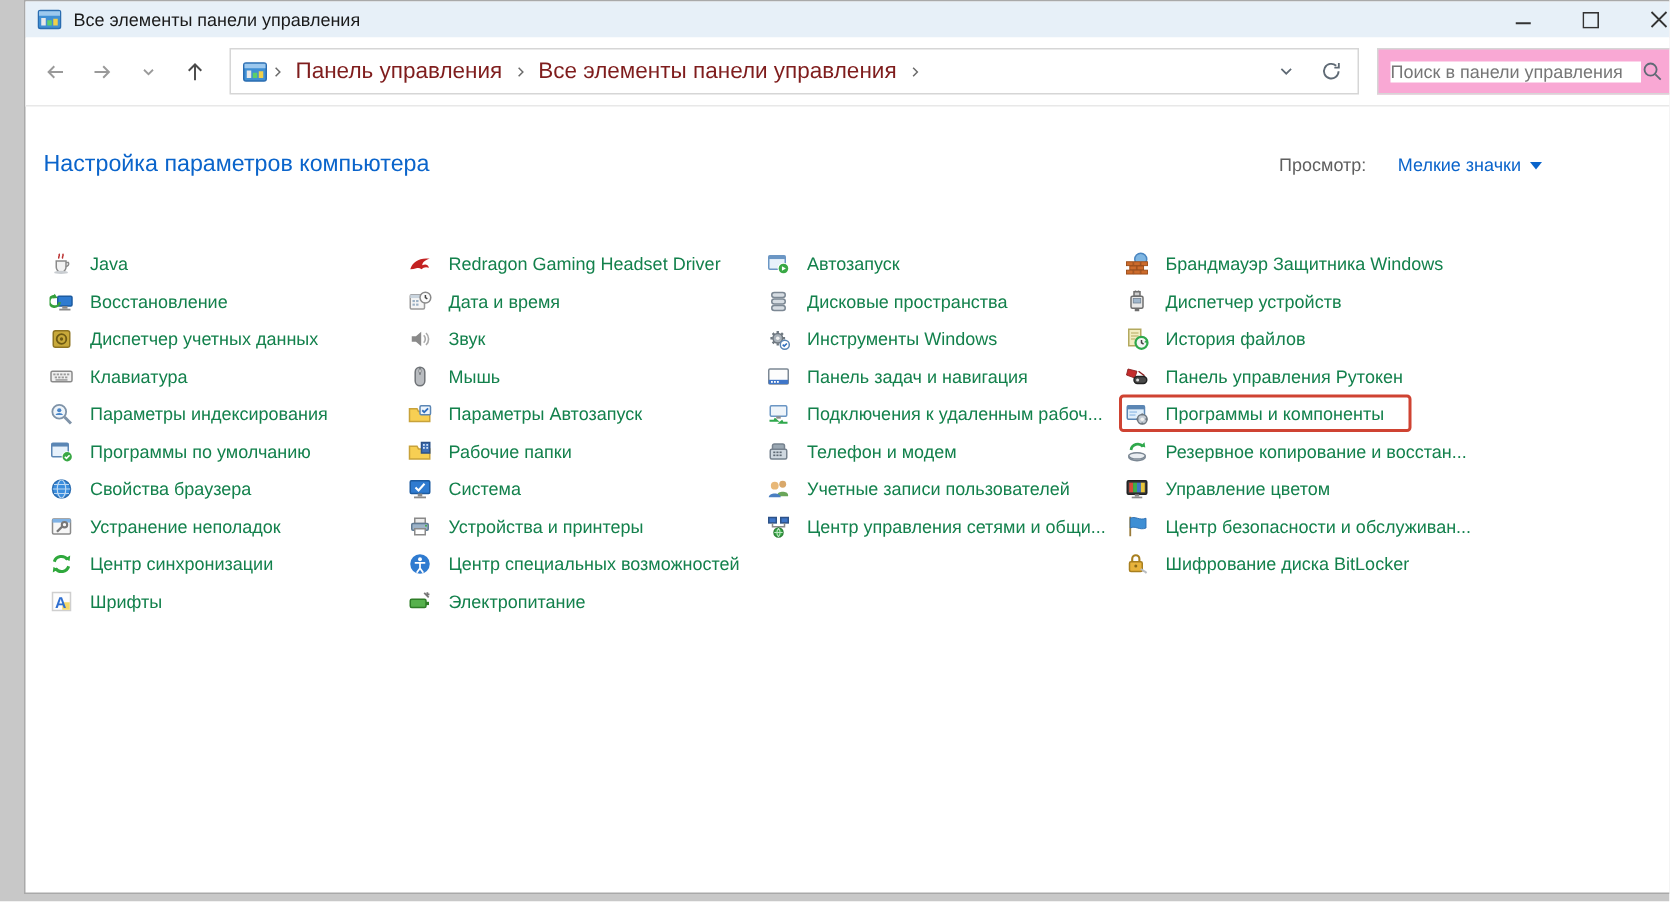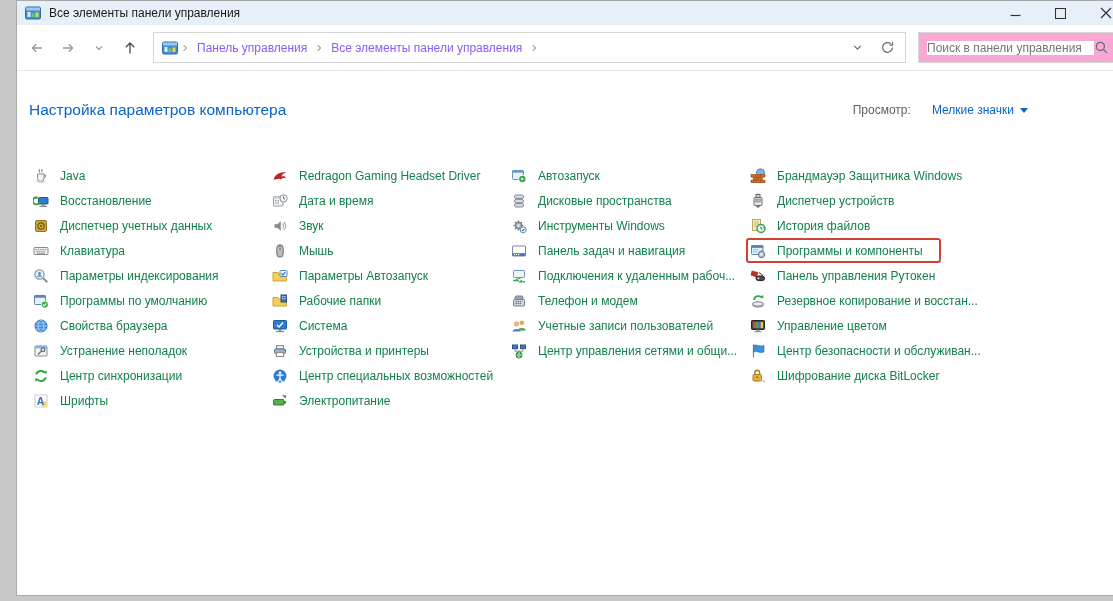--- a/index.html
+++ b/index.html
@@ -15,21 +15,21 @@
   .win-btn { width:45px; height:100%; display:flex; align-items:center; justify-content:center; color:#333; cursor:default; }
 
   
   .toolbar { height:46px; display:flex; align-items:center; background:#fff; border-bottom:1px solid #e8e8e8;
              padding:0 10px 0 6px; flex:none; }
   .nav-btn { width:27px; height:27px; display:flex; align-items:center; justify-content:center; margin-right:4px; }
   .nav-back, .nav-forward, .nav-recent { color:#9a9a9a; }
   .nav-up { color:#4a4a4a; }
   .address-bar { flex:1; height:31px; border:1px solid #d6d6d6; display:flex; align-items:center;
                  padding:0 8px; margin-left:6px; background:#fff; }
-  .crumb { font-size:12px; color:#8b5cf6; padding:0 5px; white-space:nowrap; cursor:default; }
+  .crumb { font-size:15px; color:#7f1d1d; padding:0 5px; white-space:nowrap; cursor:default; }
   .crumb-chev { color:#6a6a6a; display:flex; align-items:center; padding:0 2px; }
   .address-right { margin-left:auto; display:flex; align-items:center; gap:16px; color:#5f6a75; padding-right:2px; }
   .search-box { width:200px; height:31px; border:1px solid #d6d6d6; display:flex; align-items:center;
                 margin-left:12px; padding:12px 8px; background:#f9a8d4; }
   .search-box input { border:none; outline:none; flex:1; font-size:12px; color:#333; font-family:inherit; min-width:0; }
   .search-box input::placeholder { color:#767676; }
   .search-icon { color:#5f6a75; display:flex; }
 
   
   .content { flex:1; padding-left:12px; overflow:hidden; }
@@ -550,50 +550,50 @@
                 <svg viewBox="0 0 16 16">
                   <rect x="2.5" y="1.5" width="8" height="11" fill="#f3edc2" stroke="#b3a95f"></rect>
                   <path d="M4 4h5M4 6h5M4 8h3" stroke="#b3a95f" stroke-width=".8"></path>
                   <circle cx="11" cy="10.5" r="4" fill="#f5f5f5" stroke="#2fa84c" stroke-width="1.5"></circle>
                   <path d="M11 8.6v1.9l1.4.9" fill="none" stroke="#444"></path>
                   <path d="M14.8 8l.5 2.7-2.6-.6z" fill="#2fa84c"></path>
                 </svg>
               </span>
               <span class="label">История файлов</span>
             </div>
+            <div class="item">
+              <span class="icon">
+                <svg viewBox="0 0 16 16">
+                  <path d="M2 3l6 1.5L6.5 9 1 7z" fill="#c42b2b" stroke="#8a1f1f" stroke-width=".6"></path>
+                  <path d="M9 4.5l4 3" stroke="#8a1f1f"></path>
+                  <rect x="6" y="8" width="8.5" height="4.6" rx="2.3" fill="#4a4a4a" stroke="#222"></rect>
+                  <circle cx="8.4" cy="10.3" r="1" fill="#ddd"></circle>
+                </svg>
+              </span>
+              <span class="label">Панель управления Рутокен</span>
+            </div>
             <div class="item highlighted">
               <span class="icon">
                 <svg viewBox="0 0 16 16">
                   <rect x="1.5" y="2.5" width="11.5" height="9" rx="0.8" fill="#dfeefb" stroke="#5b86b4"></rect>
                   <rect x="1.5" y="2.5" width="11.5" height="2.4" fill="#5b86b4"></rect>
                   <rect x="3" y="6.2" width="5" height="1" fill="#9ec4e8"></rect>
                   <rect x="3" y="8.2" width="4" height="1" fill="#9ec4e8"></rect>
                   <circle cx="11.5" cy="11.5" r="3.2" fill="#c3cbd3" stroke="#6f7880"></circle>
                   <circle cx="11.5" cy="11.5" r="1.2" fill="#f2f2f2"></circle>
                   <g stroke="#6f7880" stroke-width="1.2">
                     <path d="M11.5 7.6v1.3M11.5 13.6v1.3M7.6 11.5h1.3M13.6 11.5h1.3"></path>
                   </g>
                 </svg>
               </span>
               <span class="label">Программы и компоненты</span>
             </div>
             <div class="item">
               <span class="icon">
                 <svg viewBox="0 0 16 16">
-                  <path d="M2 3l6 1.5L6.5 9 1 7z" fill="#c42b2b" stroke="#8a1f1f" stroke-width=".6"></path>
-                  <path d="M9 4.5l4 3" stroke="#8a1f1f"></path>
-                  <rect x="6" y="8" width="8.5" height="4.6" rx="2.3" fill="#4a4a4a" stroke="#222"></rect>
-                  <circle cx="8.4" cy="10.3" r="1" fill="#ddd"></circle>
-                </svg>
-              </span>
-              <span class="label">Панель управления Рутокен</span>
-            </div>
-            <div class="item">
-              <span class="icon">
-                <svg viewBox="0 0 16 16">
                   <path d="M4 7a4.5 4.5 0 0 1 8-2.2" fill="none" stroke="#2fa84c" stroke-width="1.8"></path>
                   <path d="M13 1.8l.5 3.5-3.2-1z" fill="#2fa84c"></path>
                   <ellipse cx="8" cy="11.6" rx="5.5" ry="2.5" fill="#d7dde3" stroke="#7c8894"></ellipse>
                   <ellipse cx="8" cy="10.9" rx="5.5" ry="2.1" fill="#e9edf1" stroke="#7c8894"></ellipse>
                 </svg>
               </span>
               <span class="label">Резервное копирование и восстан...</span>
             </div>
             <div class="item">
               <span class="icon">

